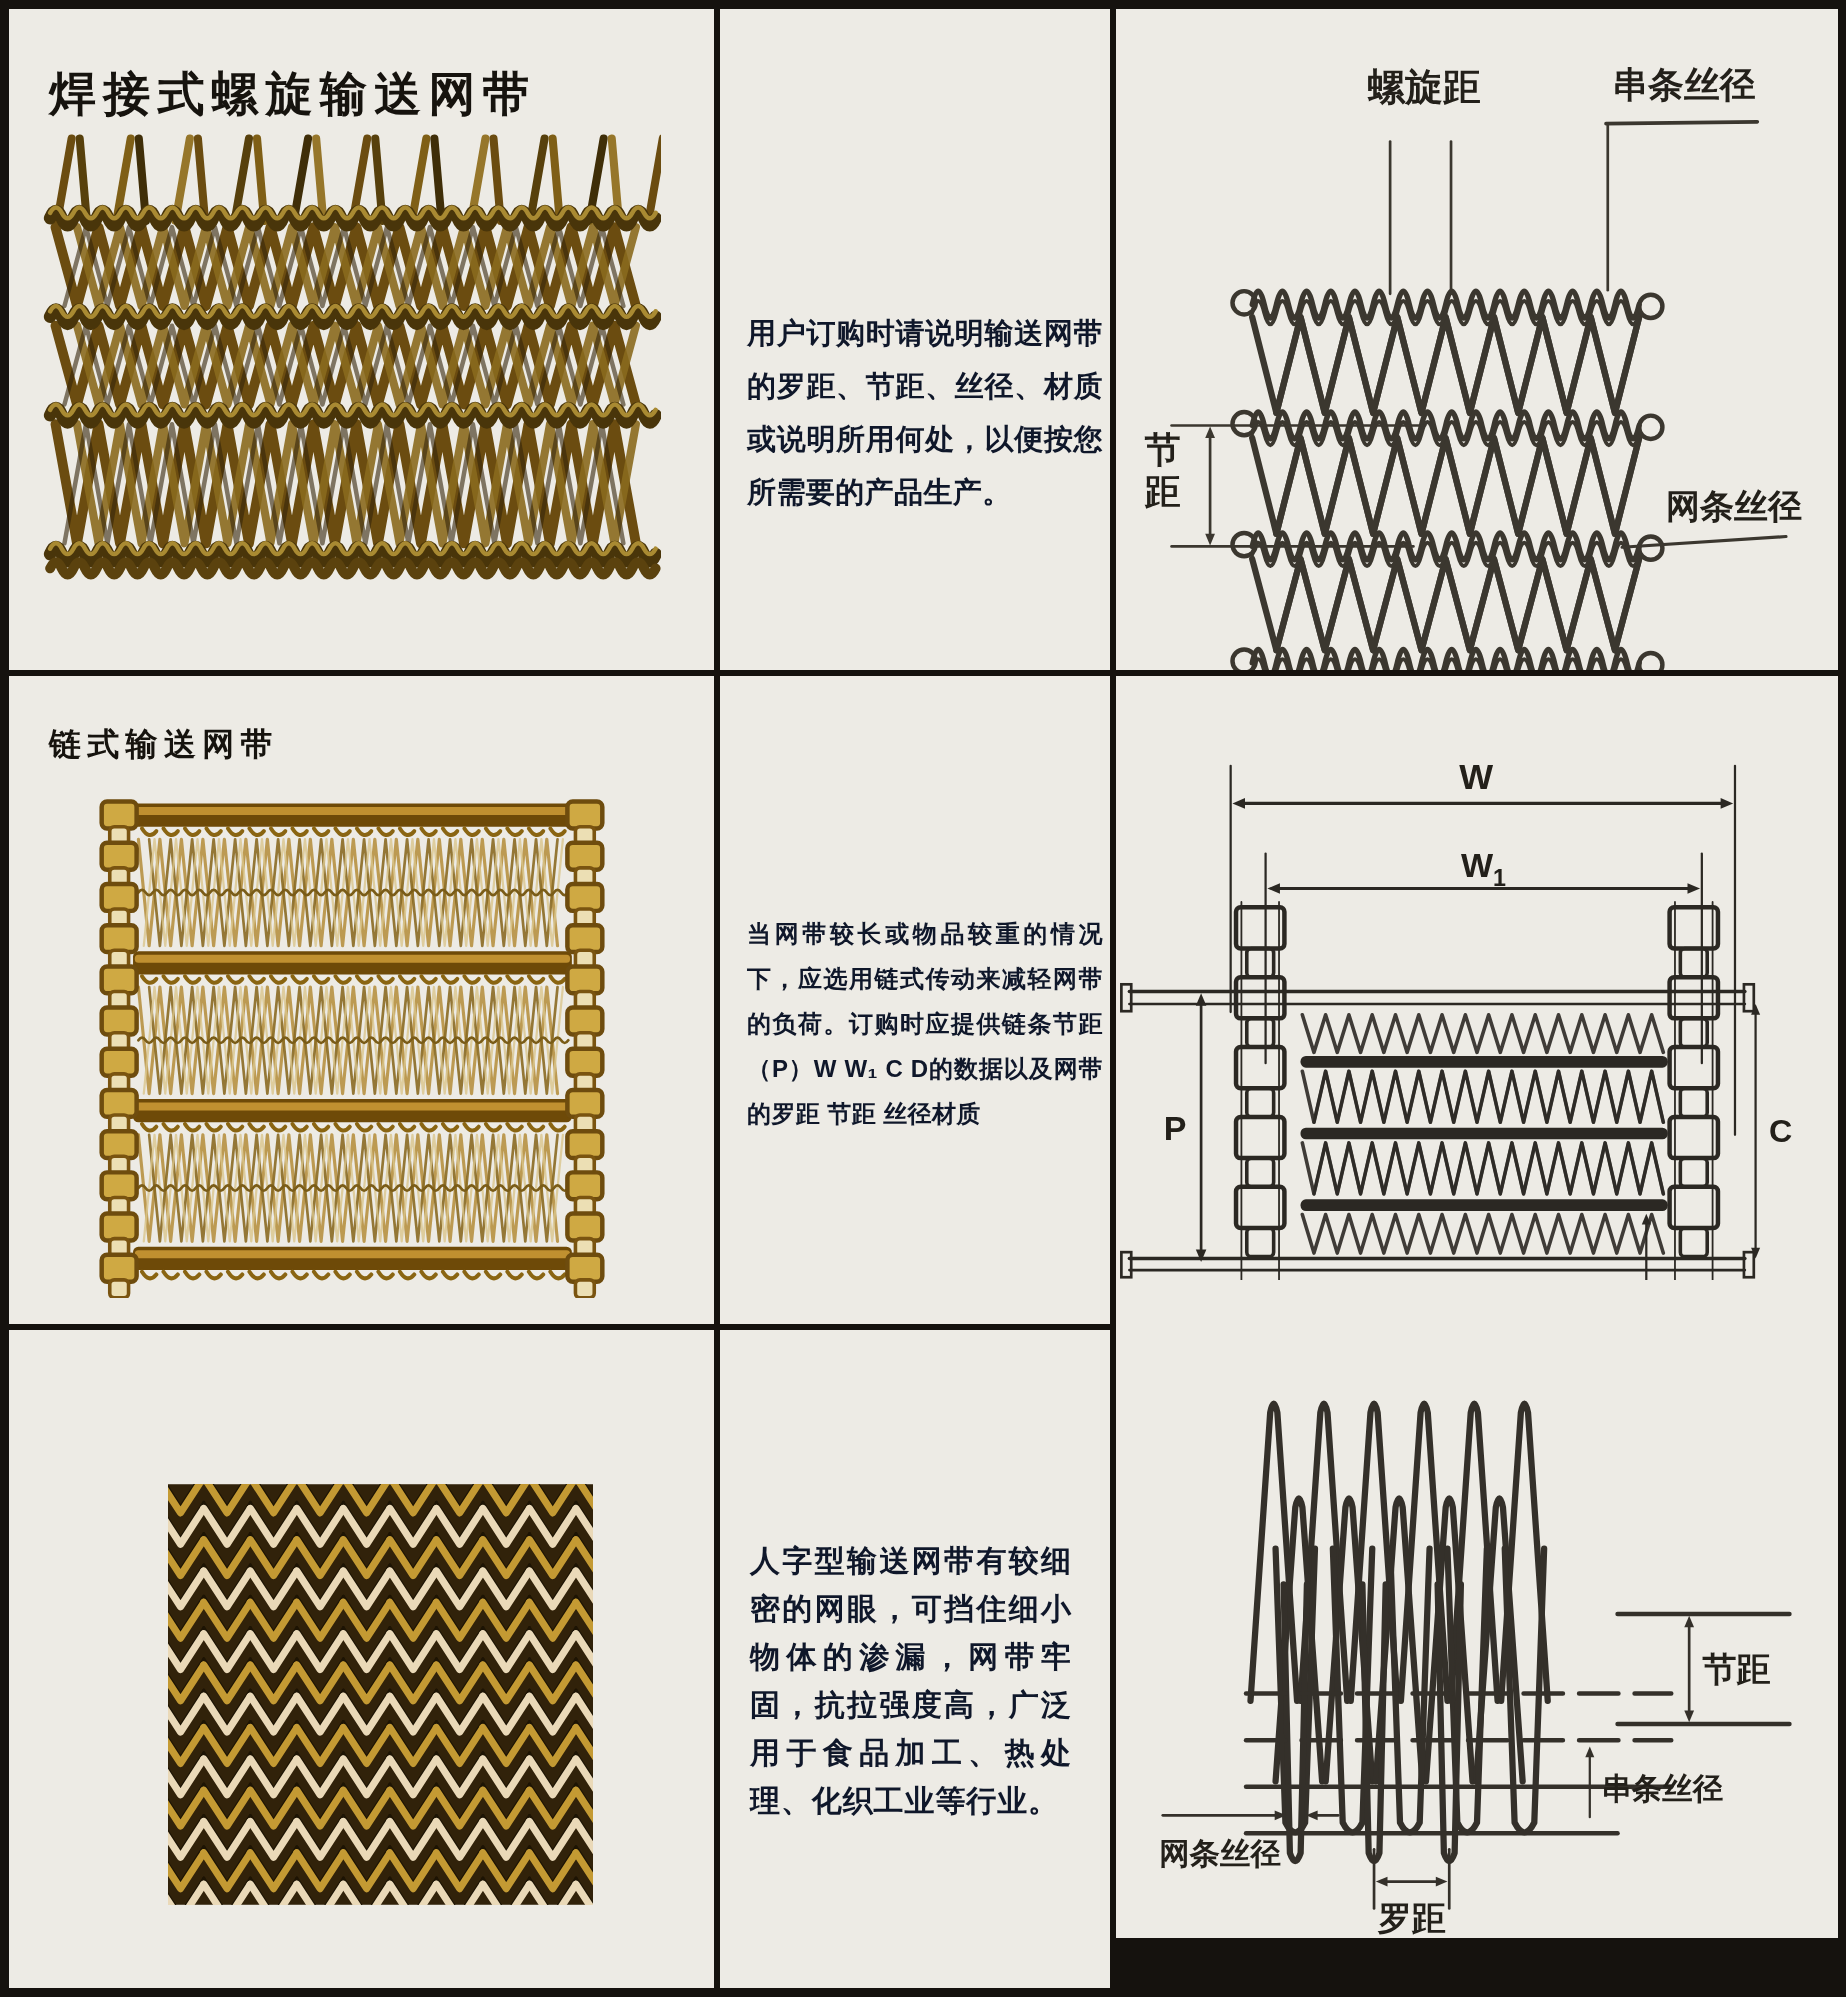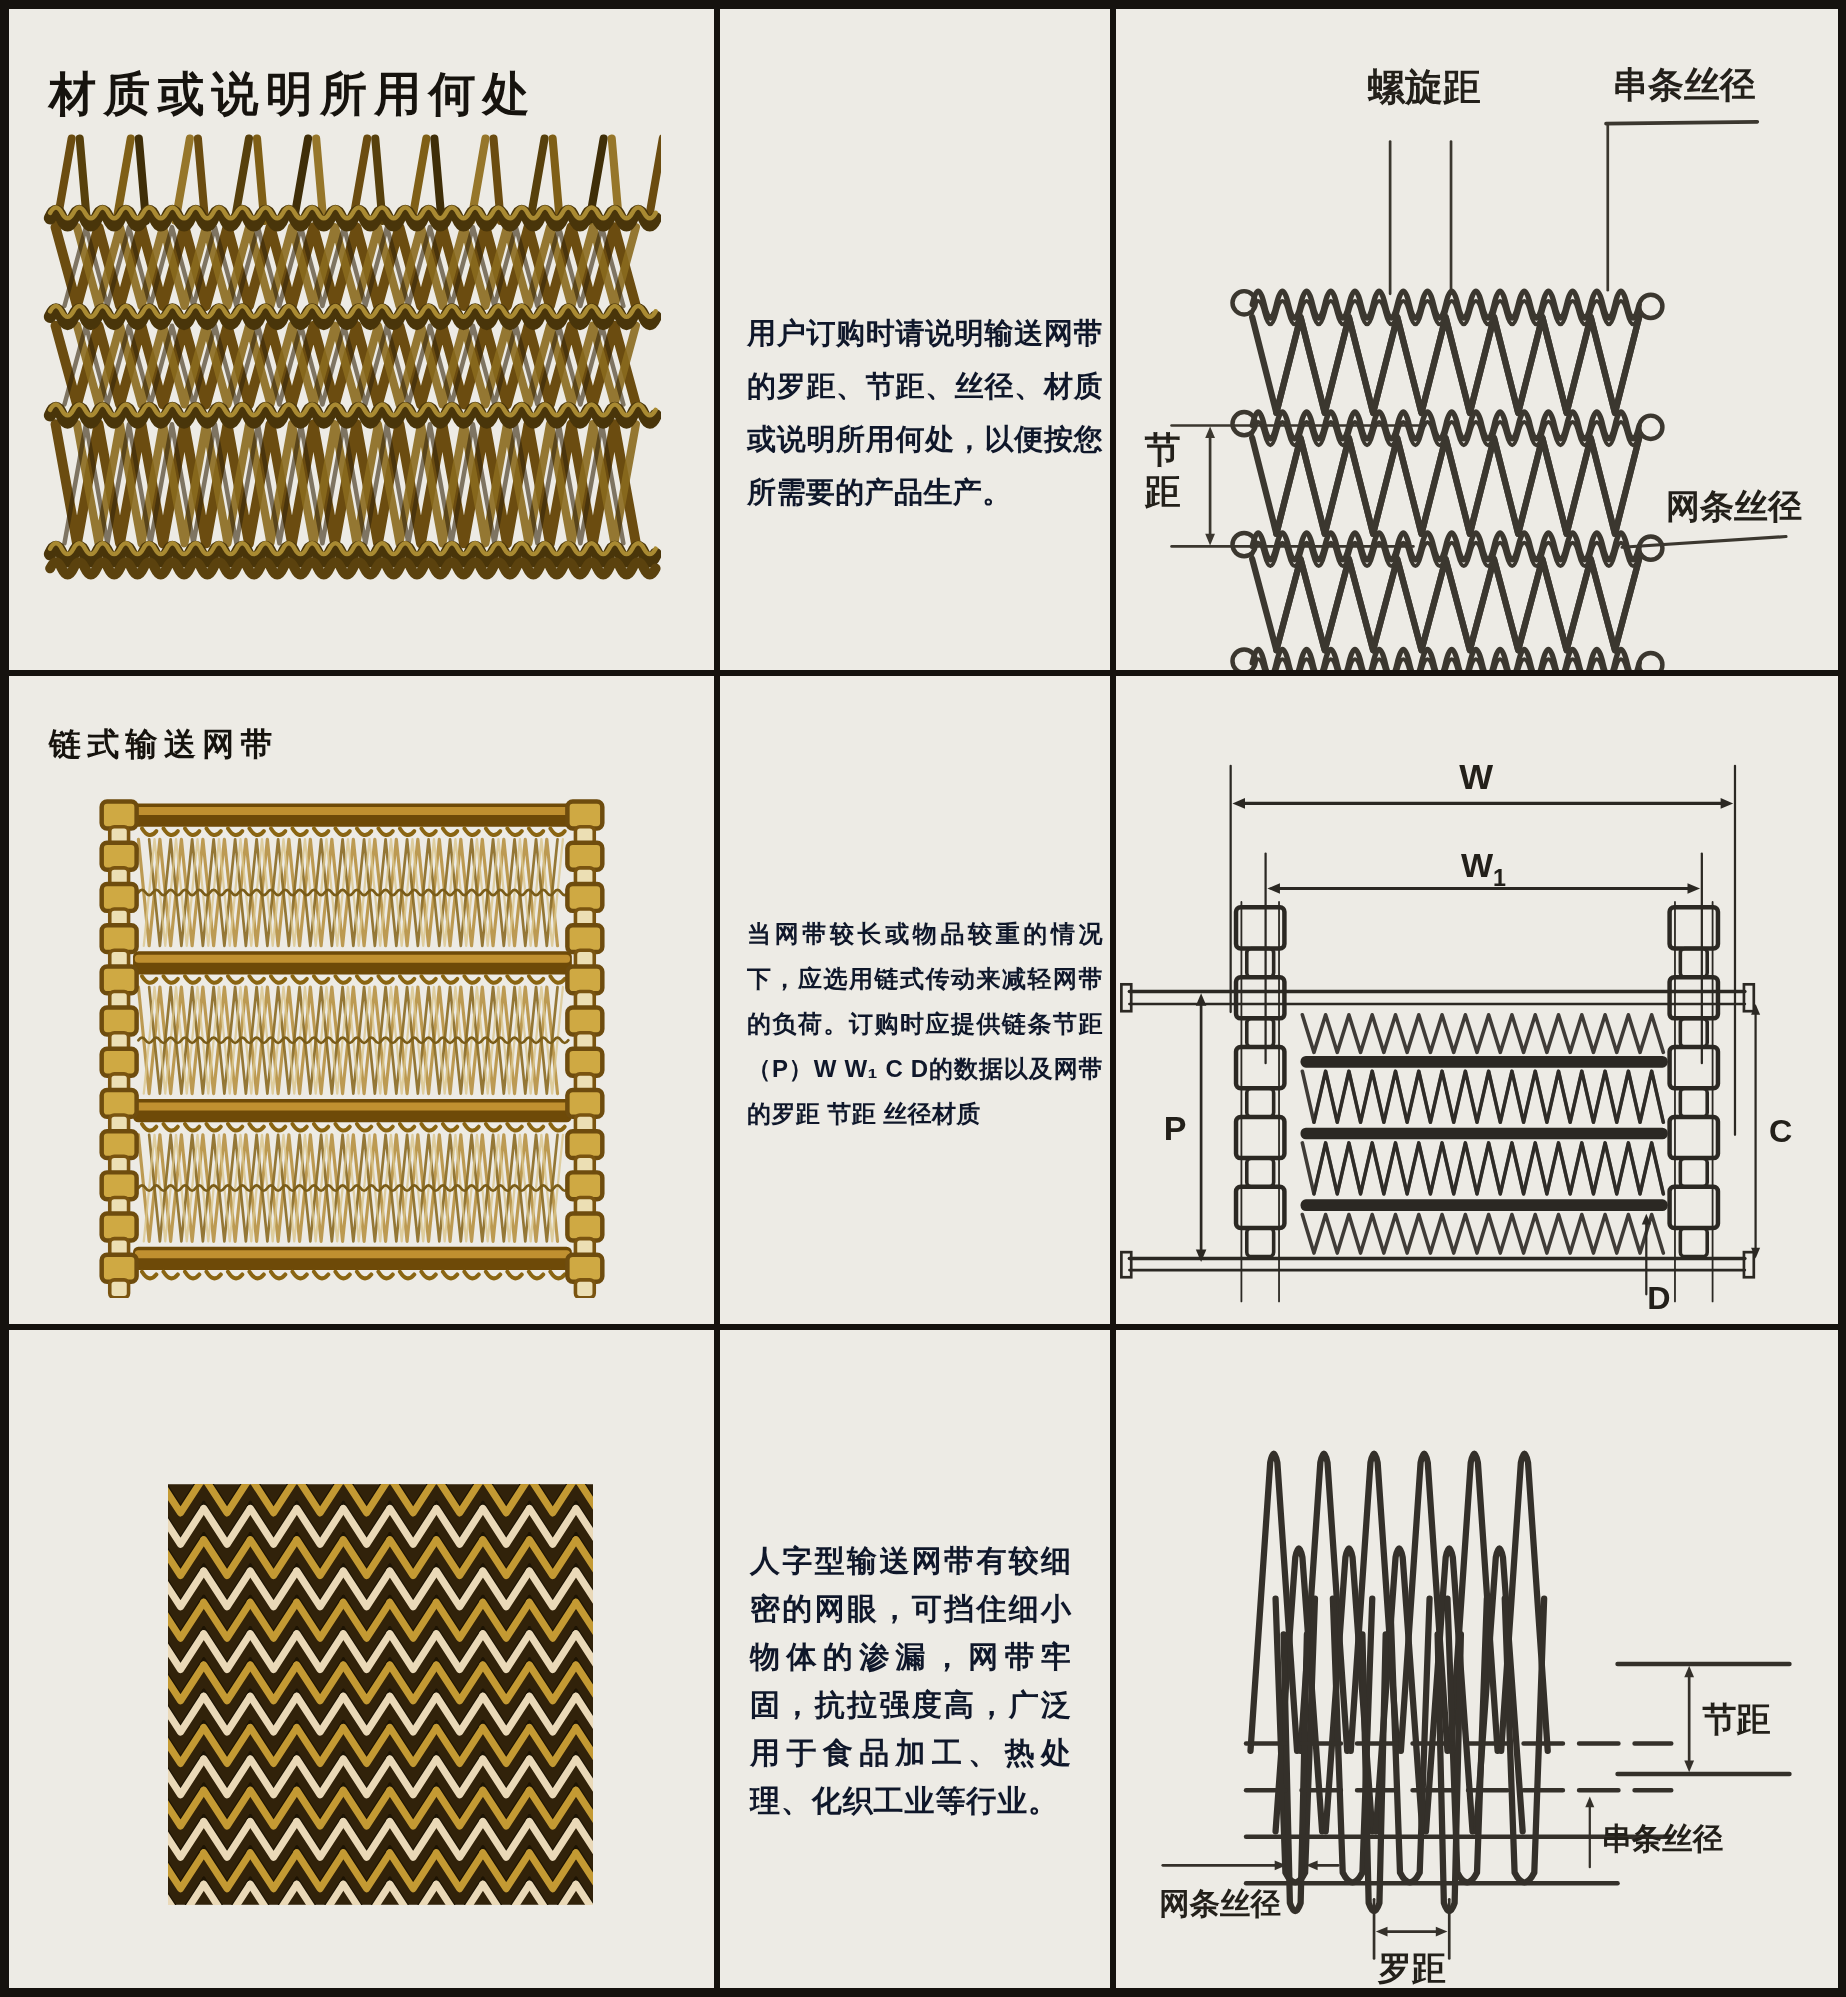--- a/index.html
+++ b/index.html
@@ -16,21 +16,21 @@
   .d3{left:30px;top:177px;width:322px;font-size:30px;line-height:48px;letter-spacing:0.9px;}
   svg{position:absolute;display:block;}
   svg text{font-family:"Liberation Sans","DejaVu Sans",sans-serif;font-weight:700;fill:#23201a;}
 </style>
 </head>
 <body>
 
 <div id="page">
 
   <div class="cell" style="left:9px;top:9px;width:705px;height:661px">
-    <h2 class="title t1">材质或说明所用何处</h2>
+    <h2 class="title t1">焊接式螺旋输送网带</h2>
     <svg style="left:25px;top:124px" width="627" height="457" viewBox="0 0 700 510">
         <g id="p1">
           <line x1="26" y1="98" x2="42" y2="6" stroke="#6b4c10" stroke-width="9" stroke-linecap="round"></line>
           <line x1="59" y1="98" x2="51" y2="6" stroke="#57400c" stroke-width="9" stroke-linecap="round"></line>
           <line x1="92" y1="98" x2="108" y2="6" stroke="#7f5f16" stroke-width="9" stroke-linecap="round"></line>
           <line x1="125" y1="98" x2="117" y2="6" stroke="#3f2e08" stroke-width="9" stroke-linecap="round"></line>
           <line x1="158" y1="98" x2="174" y2="6" stroke="#96762a" stroke-width="9" stroke-linecap="round"></line>
           <line x1="191" y1="98" x2="183" y2="6" stroke="#6b4c10" stroke-width="9" stroke-linecap="round"></line>
           <line x1="224" y1="98" x2="240" y2="6" stroke="#57400c" stroke-width="9" stroke-linecap="round"></line>
           <line x1="257" y1="98" x2="249" y2="6" stroke="#7f5f16" stroke-width="9" stroke-linecap="round"></line>
@@ -633,21 +633,21 @@
           <path d="M456,440 L482,480 L508,440" fill="none" stroke="#1d1404" stroke-width="3" stroke-linecap="round" stroke-linejoin="round" opacity="1"></path>
           <path d="M456,447 L482,487 L508,447" fill="none" stroke="#ead9b8" stroke-width="8" stroke-linecap="round" stroke-linejoin="round" opacity="1"></path>
         </g>
       </svg>
   </div>
 
   <div class="cell" style="left:720px;top:1330px;width:390px;height:658px">
     <p class="desc d3">人字型输送网带有较细密的网眼，可挡住细小物体的渗漏，网带牢固，抗拉强度高，广泛用于食品加工、热处理、化织工业等行业。</p>
   </div>
 
-  <div class="cell" style="left:1116px;top:1330px;width:722px;height:658px">
+  <div class="cell" style="left:1116px;top:1280px;width:722px;height:658px">
     <svg style="left:0;top:0" width="722" height="658" viewBox="0 0 806 735">
       <g id="dg3">
           <path d="M150,470 L172,148 Q176,128 180,148 L202,470" fill="none" stroke="#34302a" stroke-width="7" stroke-linecap="round" stroke-linejoin="round" opacity="1"></path>
           <path d="M206,470 L228,148 Q232,128 236,148 L258,470" fill="none" stroke="#34302a" stroke-width="7" stroke-linecap="round" stroke-linejoin="round" opacity="1"></path>
           <path d="M262,470 L284,148 Q288,128 292,148 L314,470" fill="none" stroke="#34302a" stroke-width="7" stroke-linecap="round" stroke-linejoin="round" opacity="1"></path>
           <path d="M318,470 L340,148 Q344,128 348,148 L370,470" fill="none" stroke="#34302a" stroke-width="7" stroke-linecap="round" stroke-linejoin="round" opacity="1"></path>
           <path d="M374,470 L396,148 Q400,128 404,148 L426,470" fill="none" stroke="#34302a" stroke-width="7" stroke-linecap="round" stroke-linejoin="round" opacity="1"></path>
           <path d="M430,470 L452,148 Q456,128 460,148 L482,470" fill="none" stroke="#34302a" stroke-width="7" stroke-linecap="round" stroke-linejoin="round" opacity="1"></path>
           <path d="M178,560 L200,254 Q204,234 208,254 L230,560" fill="none" stroke="#34302a" stroke-width="7" stroke-linecap="round" stroke-linejoin="round" opacity="1"></path>
           <path d="M234,560 L256,254 Q260,234 264,254 L286,560" fill="none" stroke="#34302a" stroke-width="7" stroke-linecap="round" stroke-linejoin="round" opacity="1"></path>

